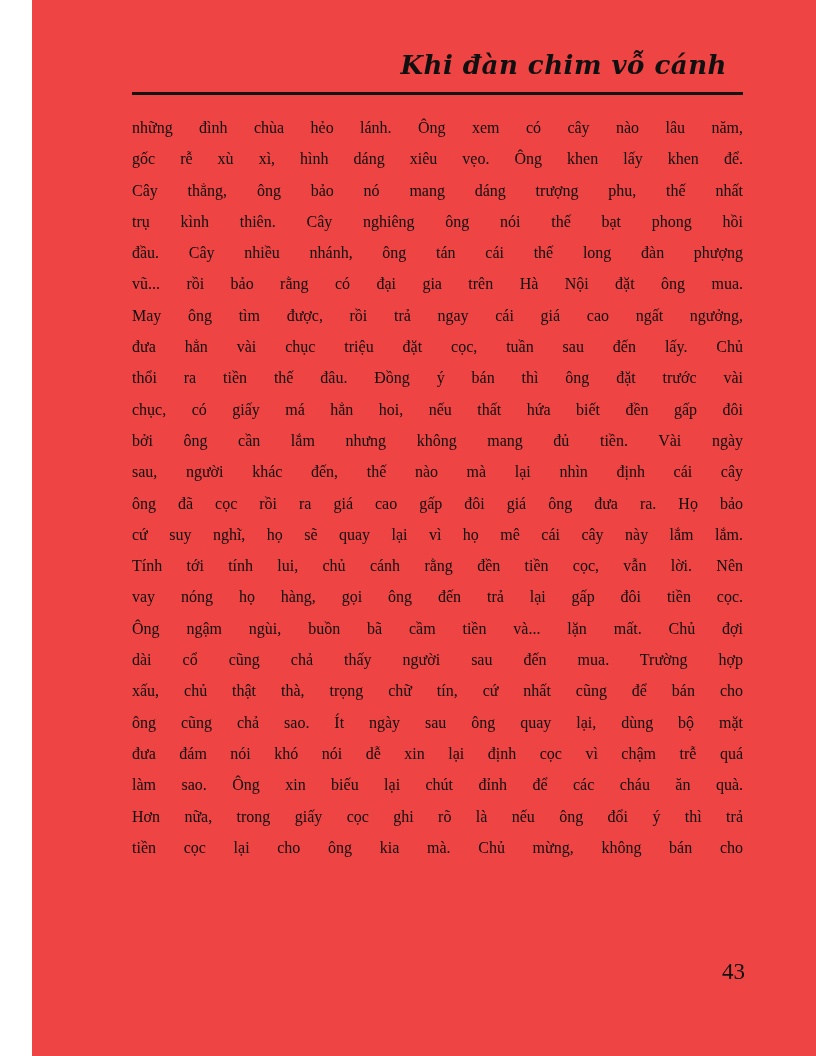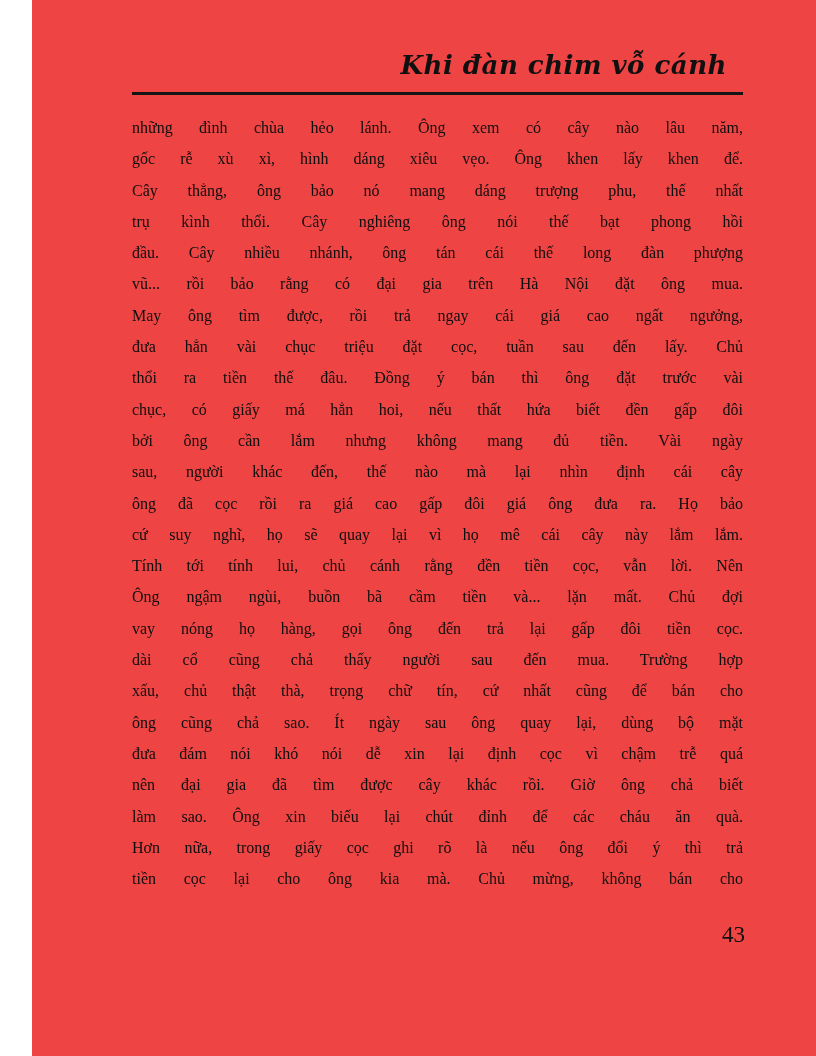--- a/index.html
+++ b/index.html
@@ -47,53 +47,52 @@
   }
   .body-text .line {
     height: 31.3px;
     text-align: justify;
     text-align-last: justify;
     -moz-text-align-last: justify;
     overflow: visible;
   }
   .page-number {
     position: absolute;
-    top: 922px;
+    top: 959px;
     left: 690px;
     font-size: 23px;
     color: #101010;
   }
 </style>
 </head>
 <body>
 
 <div class="page">
   <span class="running-head">Khi đàn chim vỗ cánh</span>
   <div class="header-rule"></div>
   <div class="body-text">
       <div class="line">những đình chùa hẻo lánh. Ông xem có cây nào lâu năm,</div>
       <div class="line">gốc rễ xù xì, hình dáng xiêu vẹo. Ông khen lấy khen để.</div>
       <div class="line">Cây thẳng, ông bảo nó mang dáng trượng phu, thế nhất</div>
-      <div class="line">trụ kình thổi. Cây nghiêng ông nói thế bạt phong hồi</div>
+      <div class="line">trụ kình thiên. Cây nghiêng ông nói thế bạt phong hồi</div>
       <div class="line">đầu. Cây nhiều nhánh, ông tán cái thế long đàn phượng</div>
       <div class="line">vũ... rồi bảo rằng có đại gia trên Hà Nội đặt ông mua.</div>
       <div class="line">May ông tìm được, rồi trả ngay cái giá cao ngất ngưởng,</div>
       <div class="line">đưa hẳn vài chục triệu đặt cọc, tuần sau đến lấy. Chủ</div>
       <div class="line">thổi ra tiền thế đâu. Đồng ý bán thì ông đặt trước vài</div>
       <div class="line">chục, có giấy má hẳn hoi, nếu thất hứa biết đền gấp đôi</div>
       <div class="line">bởi ông cần lắm nhưng không mang đủ tiền. Vài ngày</div>
       <div class="line">sau, người khác đến, thế nào mà lại nhìn định cái cây</div>
       <div class="line">ông đã cọc rồi ra giá cao gấp đôi giá ông đưa ra. Họ bảo</div>
       <div class="line">cứ suy nghĩ, họ sẽ quay lại vì họ mê cái cây này lắm lắm.</div>
       <div class="line">Tính tới tính lui, chủ cánh rằng đền tiền cọc, vẫn lời. Nên</div>
+      <div class="line">vay nóng họ hàng, gọi ông đến trả lại gấp đôi tiền cọc.</div>
       <div class="line">Ông ngậm ngùi, buồn bã cầm tiền và... lặn mất. Chủ đợi</div>
-      <div class="line">vay nóng họ hàng, gọi ông đến trả lại gấp đôi tiền cọc.</div>
       <div class="line">dài cổ cũng chả thấy người sau đến mua. Trường hợp</div>
       <div class="line">xấu, chủ thật thà, trọng chữ tín, cứ nhất cũng để bán cho</div>
       <div class="line">ông cũng chả sao. Ít ngày sau ông quay lại, dùng bộ mặt</div>
       <div class="line">đưa đám nói khó nói dễ xin lại định cọc vì chậm trễ quá</div>
-      <div class="line">nên đại gia đã tìm được cây khác rồi. Giờ ông chả biết</div>
       <div class="line">làm sao. Ông xin biếu lại chút đỉnh để các cháu ăn quà.</div>
       <div class="line">Hơn nữa, trong giấy cọc ghi rõ là nếu ông đổi ý thì trả</div>
       <div class="line">tiền cọc lại cho ông kia mà. Chủ mừng, không bán cho</div>
     </div>
   <div class="page-number">43</div>
 </div>
 
 </body></html>

